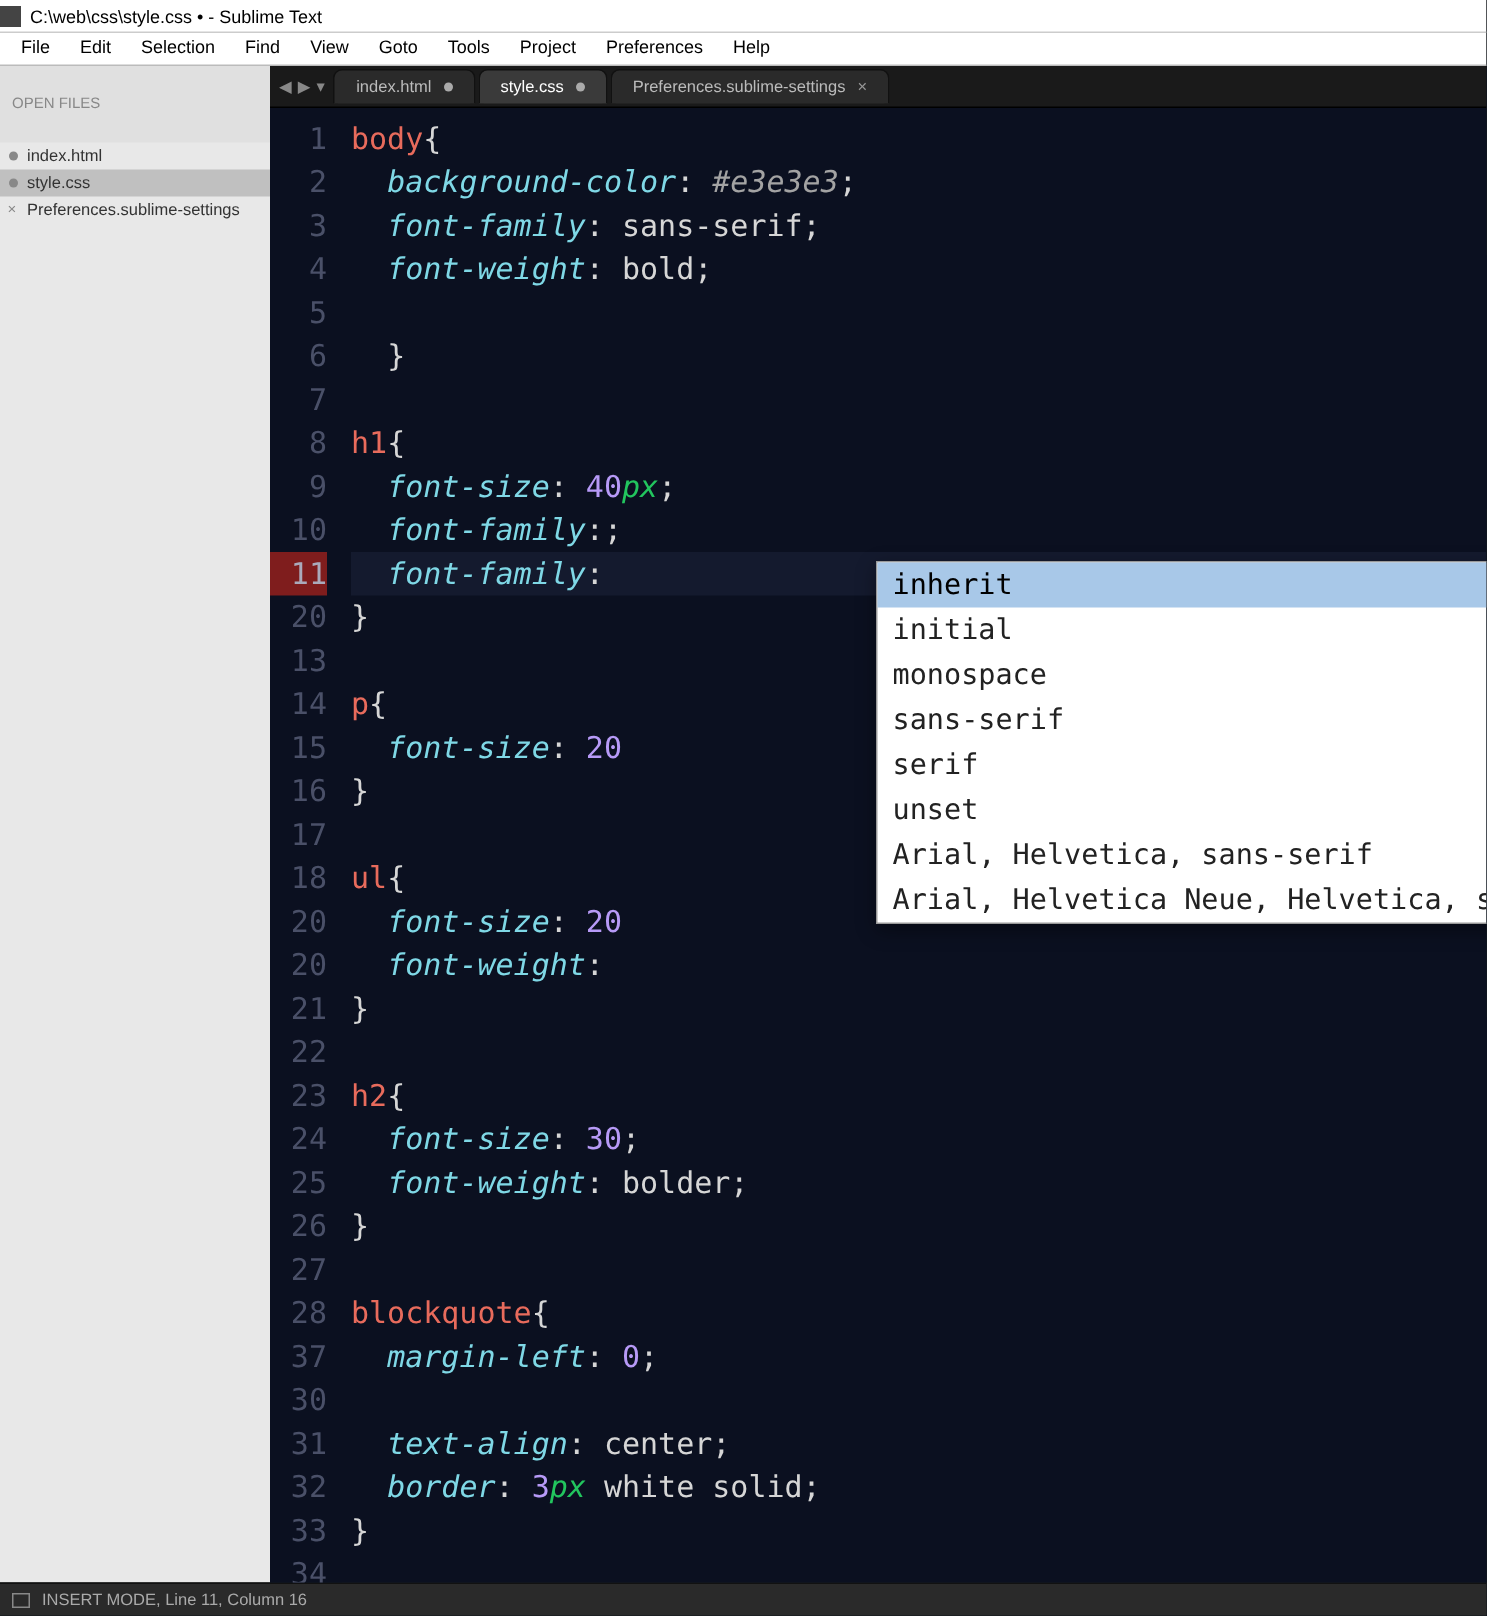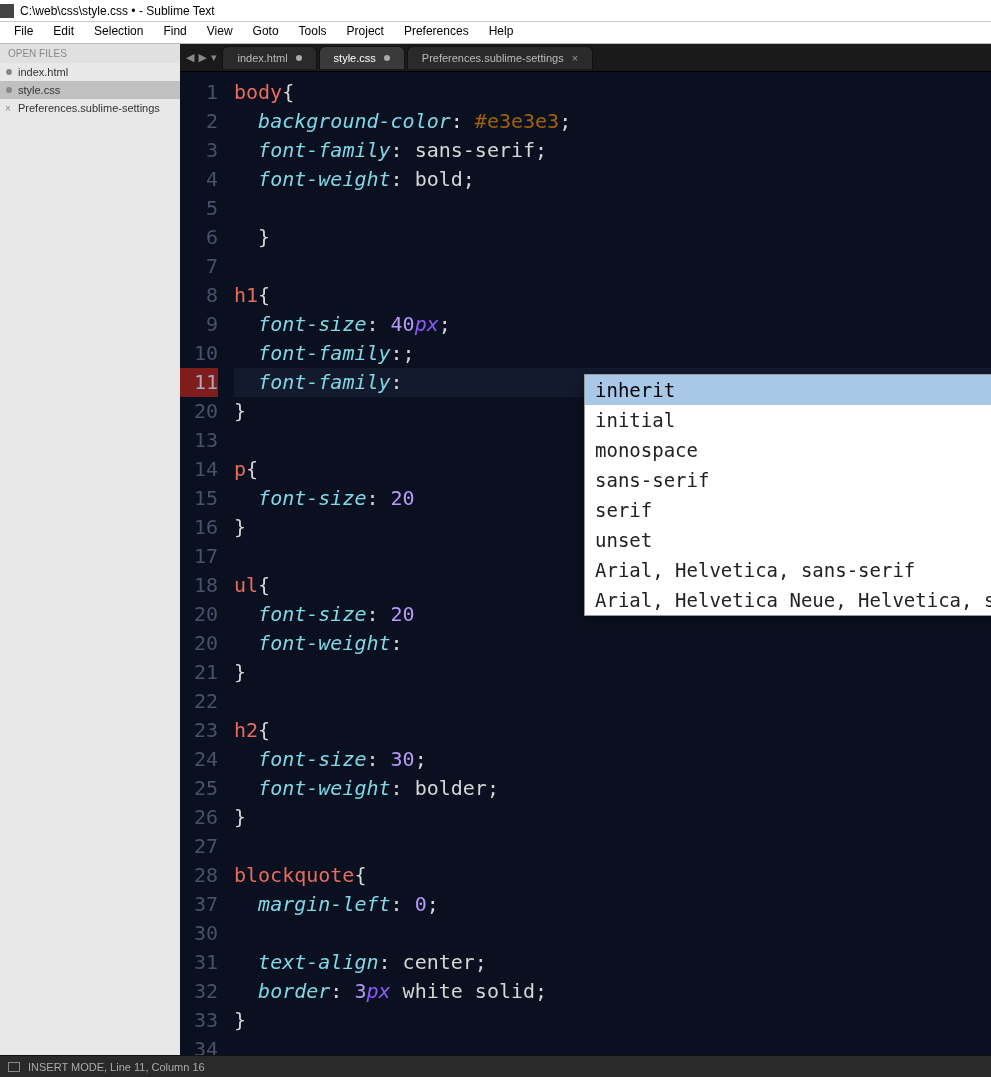--- a/index.html
+++ b/index.html
@@ -51,21 +51,21 @@
 }
 .sidebar {
   width: 180px;
   background: #e8e8e8;
   color: #333;
   font-size: 11px;
   display: flex;
   flex-direction: column;
 }
 .sidebar-header {
-  padding: 4px 8px;
+  padding: 20px 8px;
   color: #888;
   font-size: 10px;
   background: #e0e0e0;
 }
 .open-files-list .file-item {
   padding: 3px 8px 3px 18px;
   cursor: default;
   position: relative;
 }
 .open-files-list .file-item .dot {
@@ -165,22 +165,22 @@
   white-space: pre;
   position: relative;
 }
 .line { height: 29px; }
 .line.current { background: #141a2e; }
 .tk-sel { color: #e86b5c; }          
 .tk-prop { color: #7fd8e6; font-style: italic; }  
 .tk-punc { color: #d6d6d6; }
 .tk-val { color: #d6d6d6; }
 .tk-num { color: #b79af7; }
-.tk-unit { color: #8b5cf6; font-style: italic; }
-.tk-hex { color: #a16207; }
+.tk-unit { color: #22c55e; font-style: italic; }
+.tk-hex { color: #a3a3a3; font-style: italic; }
 
 .autocomplete {
   position: absolute;
   left: 404px;
   top: 302px;
   width: 590px;
   background: #fff;
   color: #222;
   font-family: Consolas, Menlo, monospace;
   font-size: 19px;

